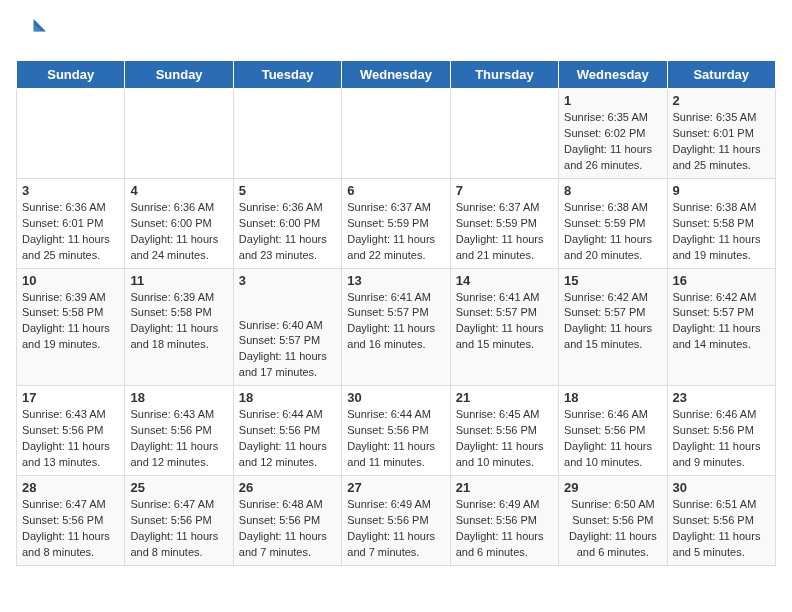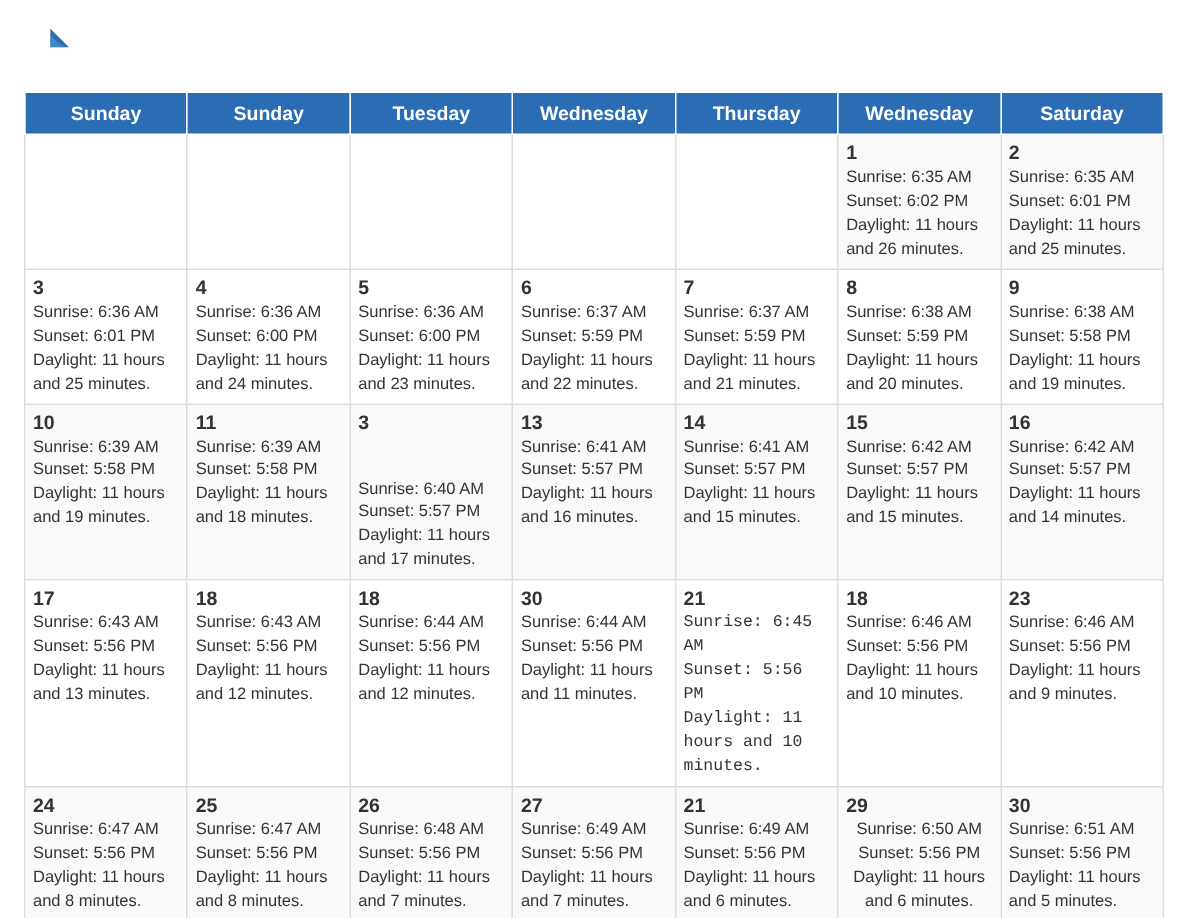--- a/index.html
+++ b/index.html
@@ -204,40 +204,40 @@
 Daylight: 11 hours and 12 minutes.</div>
           </td>
           <td>
             <span class="day-num">30</span>
             <div class="day-info" style="white-space: pre-line;">Sunrise: 6:44 AM
 Sunset: 5:56 PM
 Daylight: 11 hours and 11 minutes.</div>
           </td>
           <td>
             <span class="day-num">21</span>
-            <div class="day-info" style="white-space: pre-line; font-family: Liberation Mono, monospace;">Sunrise: 6:45 AM
+            <div class="day-info" style="white-space: pre-line;">Sunrise: 6:45 AM
 Sunset: 5:56 PM
 Daylight: 11 hours and 10 minutes.</div>
           </td>
           <td>
             <span class="day-num">18</span>
             <div class="day-info" style="white-space: pre-line;">Sunrise: 6:46 AM
 Sunset: 5:56 PM
 Daylight: 11 hours and 10 minutes.</div>
           </td>
           <td>
             <span class="day-num">23</span>
             <div class="day-info" style="white-space: pre-line;">Sunrise: 6:46 AM
 Sunset: 5:56 PM
 Daylight: 11 hours and 9 minutes.</div>
           </td>
         </tr>
         <tr>
           <td>
-            <span class="day-num">24</span>
+            <span class="day-num">28</span>
             <div class="day-info" style="white-space: pre-line;">Sunrise: 6:47 AM
 Sunset: 5:56 PM
 Daylight: 11 hours and 8 minutes.</div>
           </td>
           <td>
             <span class="day-num">25</span>
             <div class="day-info" style="white-space: pre-line;">Sunrise: 6:47 AM
 Sunset: 5:56 PM
 Daylight: 11 hours and 8 minutes.</div>
           </td>

